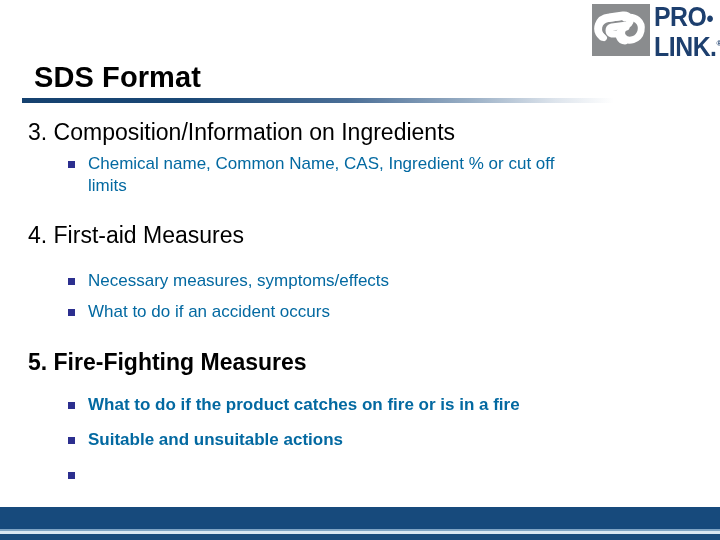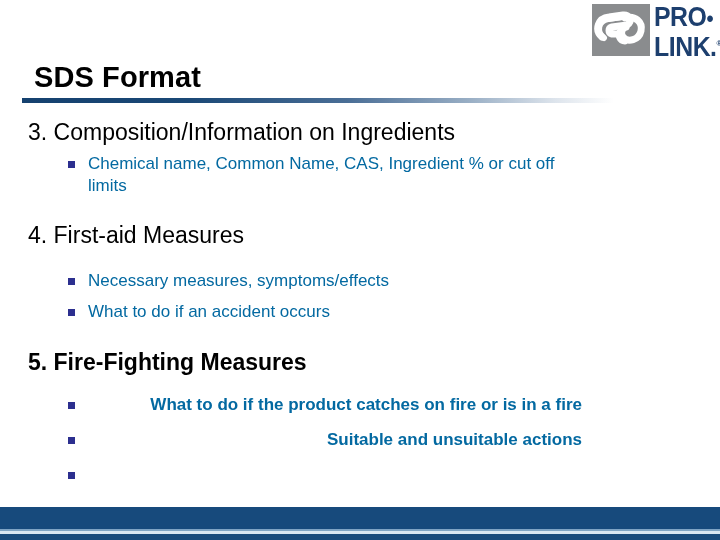--- a/index.html
+++ b/index.html
@@ -143,21 +143,21 @@
     display: block;
     max-width: 600px;
   }
 
   .sec3 { margin-top: 0; }
   .sec3 .bullets { margin-top: 5px; }
   .sec4 { margin-top: 24px; }
   .sec4 .bullets { margin-top: 21px; }
   .sec4 .bullet { margin-top: 9px; }
   .sec5 { margin-top: 25px; font-weight: bold; }
-  .sec5 .bullets { margin-top: 18px; text-align: right; }
+  .sec5 .bullets { margin-top: 18px; }
   .sec5 .bullet { margin-top: 13px; }
 
   
   .footer {
     position: absolute;
     left: 0;
     bottom: 0;
     width: 720px;
     height: 33px;
   }

